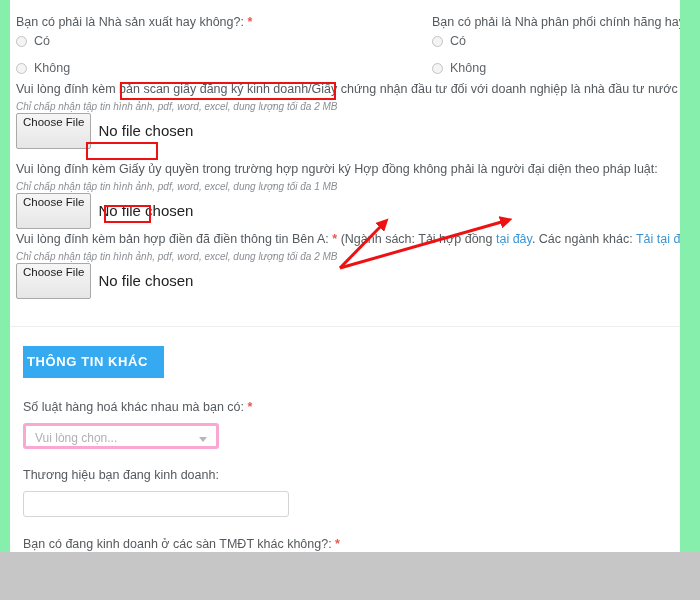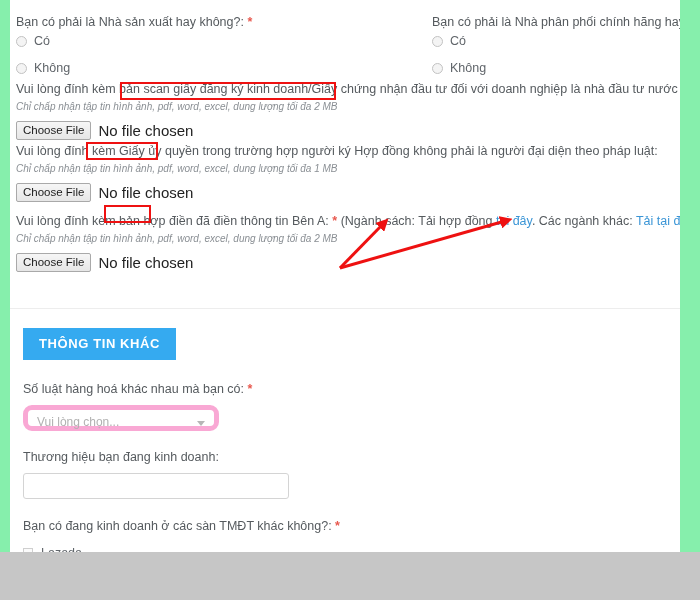--- a/index.html
+++ b/index.html
@@ -88,21 +88,21 @@
     align-items: center;
     height: 19px;
   }
   .choose-btn {
     font-family: "Liberation Sans", sans-serif;
     font-size: 11.5px;
     color: #1a1a1a;
     background: linear-gradient(#f6f6f6, #e6e6e6);
     border: 1px solid #a9a9a9;
     border-radius: 2px;
-    padding: 2px 6px 3px 6px;
+    padding: 2px 6px 20px 6px;
     line-height: 12px;
     cursor: default;
   }
   .nofile {
     font-size: 15px;
     color: #222;
     margin-left: 7px;
     line-height: 13px;
   }
   .link { color: #3a95d6; text-decoration: none; }
@@ -115,41 +115,41 @@
   }
 
   
   .section-badge {
     display: inline-block;
     background: #35aaf0;
     color: #ffffff;
     font-size: 13px;
     font-weight: bold;
     letter-spacing: 0.6px;
-    padding: 9px 16px 9px 16px;
+    padding: 9px 16px 9px 4px;
     margin-left: 13px;
     line-height: 14px;
   }
 
   
   .field-label {
     font-size: 12.5px;
     color: #555a5e;
     margin-left: 13px;
     line-height: 16px;
     white-space: nowrap;
   }
   .select-box {
     position: relative;
     margin-left: 13px;
     margin-top: 8px;
     width: 196px;
     height: 26px;
-    border: 5px solid #f9a8d4;
-    border-radius: 9px;
+    border: 3px solid #f9a8d4;
+    border-radius: 3px;
     background: #fff;
     box-sizing: border-box;
   }
   .select-text {
     position: absolute;
     left: 9px; top: 5px;
     font-size: 12px;
     color: #b1b1b1;
     line-height: 15px;
   }
@@ -251,21 +251,21 @@
 
       <div class="upload-block" style="margin-top:10px;">
         <div class="u-label"><span>Vui lòng đính kèm bản scan </span><span>giấy đăng ký kinh doanh/Giấy chứng nhận đầu tư</span><span> đối với doanh nghiệp là nhà đầu tư nước ngoài: </span></div>
         <div class="u-hint">Chỉ chấp nhận tập tin hình ảnh, pdf, word, excel, dung lượng tối đa 2 MB</div>
         <div class="filerow">
           <button class="choose-btn">Choose File</button>
           <span class="nofile">No file chosen</span>
         </div>
       </div>
 
-      <div class="upload-block" style="margin-top:4px;">
+      <div class="upload-block" style="margin-top:22px;">
         <div class="u-label"><span>Vui lòng đính kèm </span><span>Giấy ủy quyền</span><span> trong trường hợp người ký Hợp đồng không phải là người đại diện theo pháp luật:</span></div>
         <div class="u-hint">Chỉ chấp nhận tập tin hình ảnh, pdf, word, excel, dung lượng tối đa 1 MB</div>
         <div class="filerow">
           <button class="choose-btn">Choose File</button>
           <span class="nofile">No file chosen</span>
         </div>
       </div>
 
       <div class="upload-block" style="margin-top:12px;">
         <div class="u-label"><span>Vui lòng đính kèm bản </span><span>hợp điền</span><span> đã điền thông tin Bên A: </span><span class="req">*</span><span> (Ngành sách: Tải hợp đồng </span><a class="link" href="#">tại đây</a><span>. Các ngành khác: </span><a class="link" href="#">Tải tại đây</a></div>

